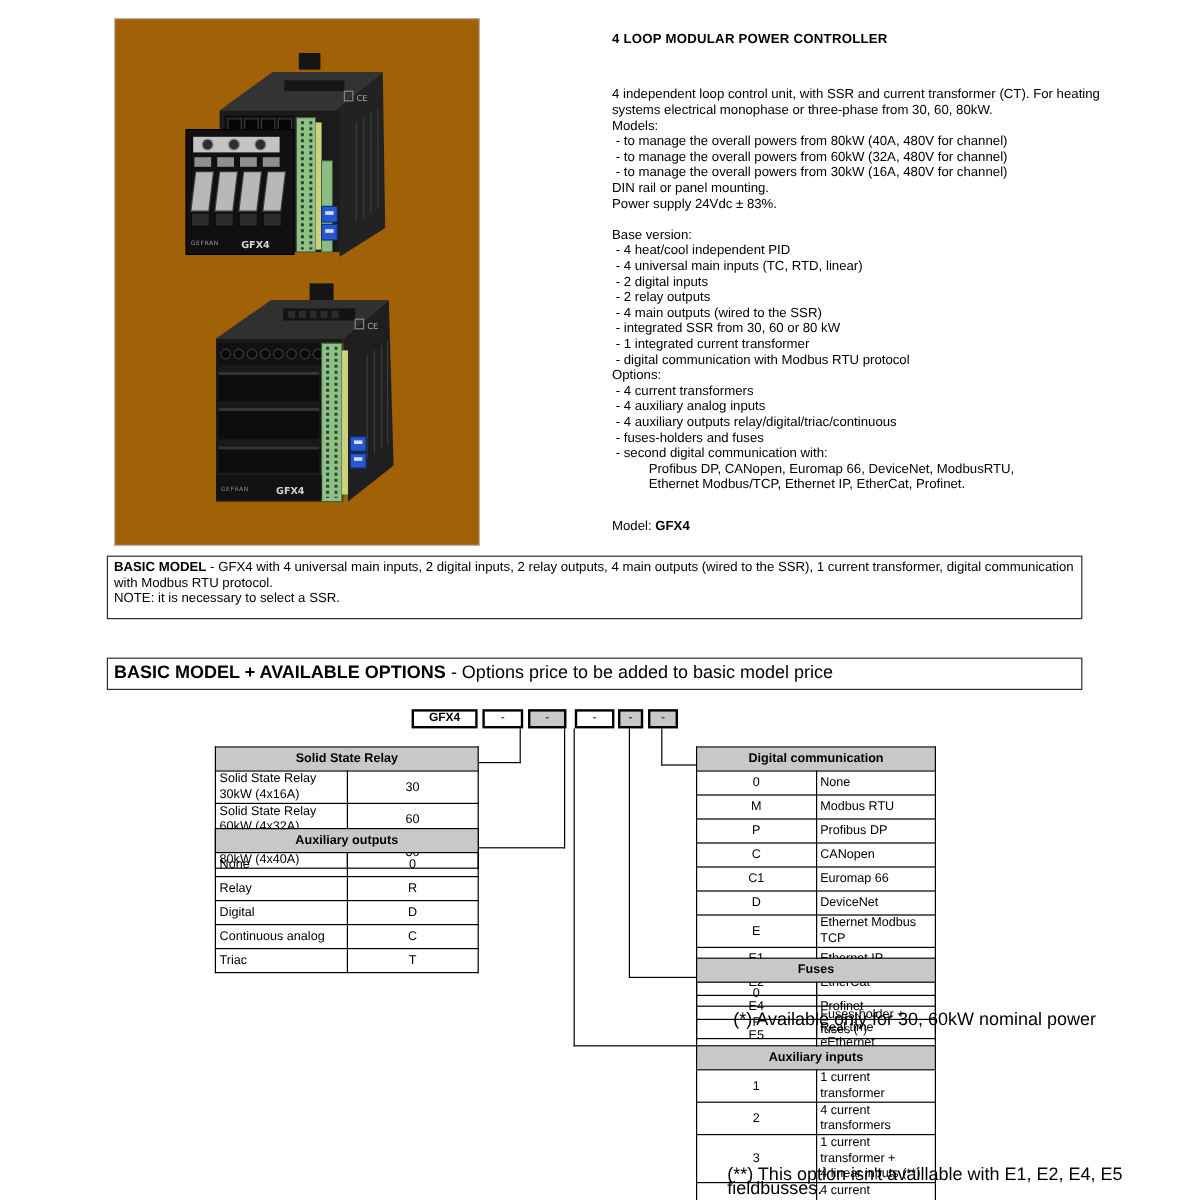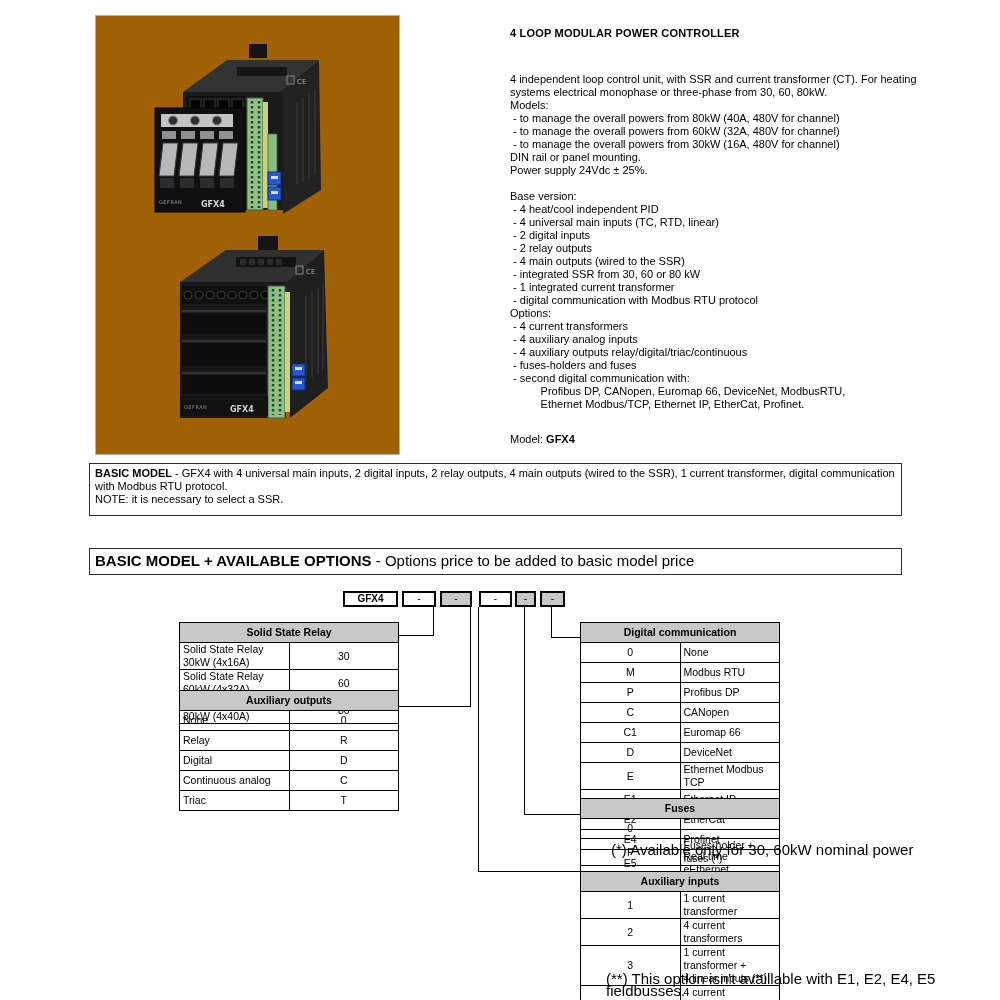--- a/index.html
+++ b/index.html
@@ -181,21 +181,21 @@
 
   <div class="abs doc-title">4 LOOP MODULAR POWER CONTROLLER</div>
   <div class="abs desc">
       <div class="dline">4 independent loop control unit, with SSR and current transformer (CT). For heating</div>
       <div class="dline">systems electrical monophase or three-phase from 30, 60, 80kW.</div>
       <div class="dline">Models:</div>
       <div class="dline"> - to manage the overall powers from 80kW (40A, 480V for channel)</div>
       <div class="dline"> - to manage the overall powers from 60kW (32A, 480V for channel)</div>
       <div class="dline"> - to manage the overall powers from 30kW (16A, 480V for channel)</div>
       <div class="dline">DIN rail or panel mounting.</div>
-      <div class="dline">Power supply 24Vdc ± 25%.</div>
+      <div class="dline">Power supply 24Vdc ± 83%.</div>
       <div class="dline"> </div>
       <div class="dline">Base version:</div>
       <div class="dline"> - 4 heat/cool independent PID</div>
       <div class="dline"> - 4 universal main inputs (TC, RTD, linear)</div>
       <div class="dline"> - 2 digital inputs</div>
       <div class="dline"> - 2 relay outputs</div>
       <div class="dline"> - 4 main outputs (wired to the SSR)</div>
       <div class="dline"> - integrated SSR from 30, 60 or 80 kW</div>
       <div class="dline"> - 1 integrated current transformer</div>
       <div class="dline"> - digital communication with Modbus RTU protocol</div>

